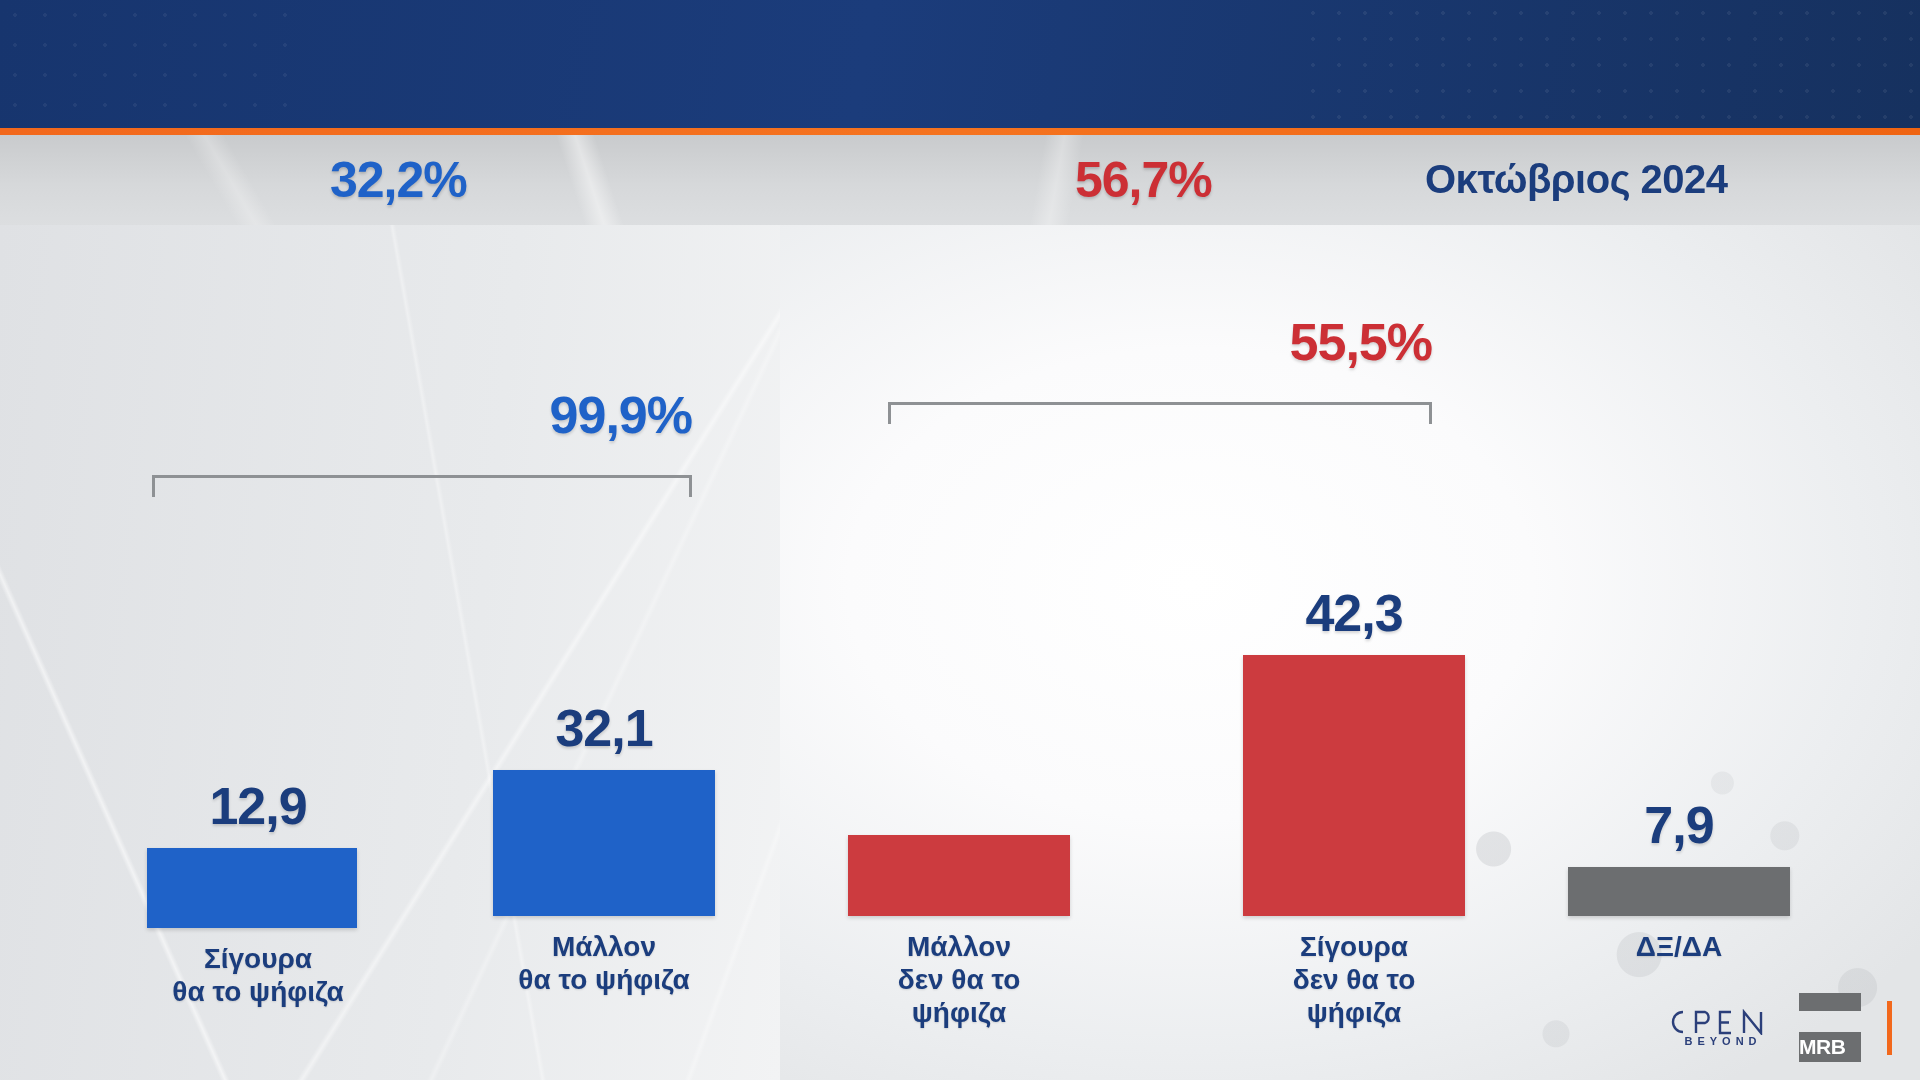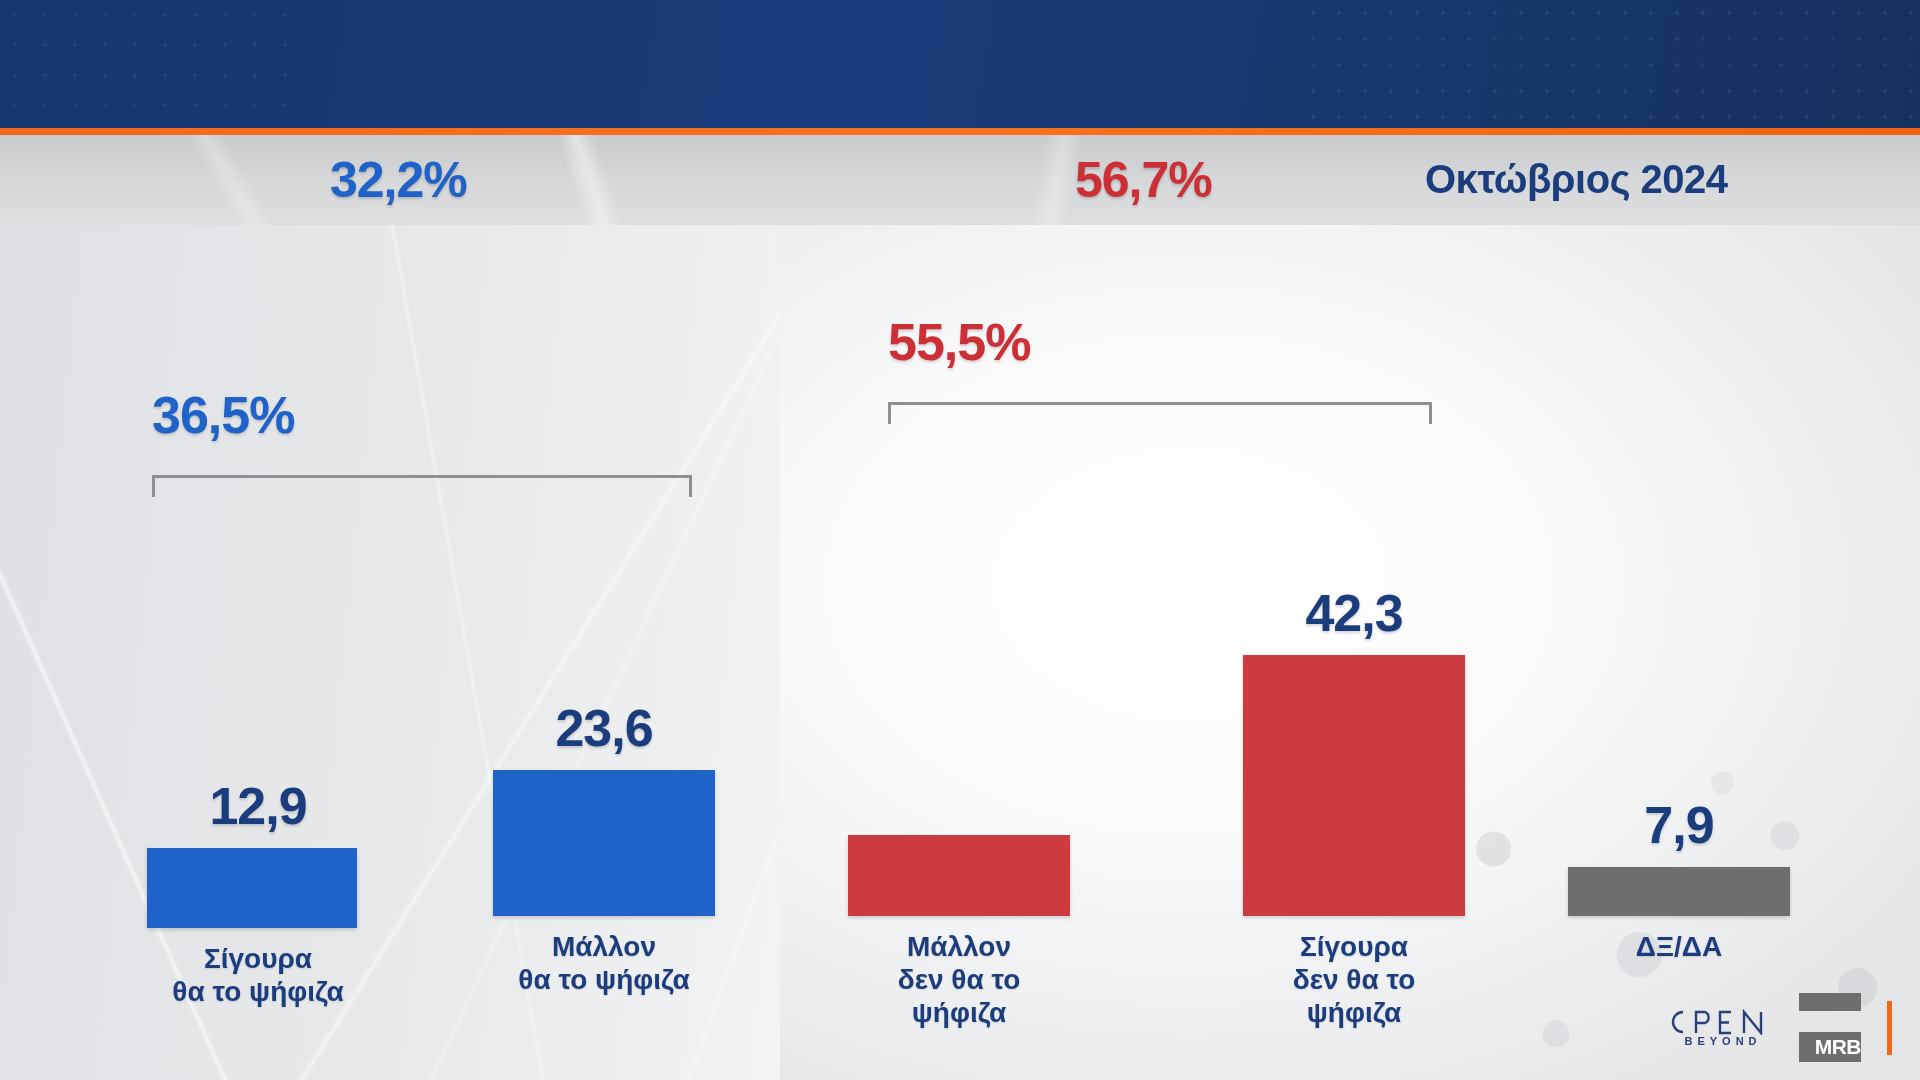--- a/index.html
+++ b/index.html
@@ -104,36 +104,36 @@
     position:absolute; width:100%; text-align:center;
     font-size:28px; font-weight:bold; color:#1b3d7d; line-height:1.18;
     white-space:pre-line;
     text-shadow:0 1px 2px rgba(0,0,0,.13);
   }
 
   
   .bracket{ position:absolute; }
   .bracket .b-line{ position:absolute; background:#8e9194; }
   .bracket-value{
-    position:absolute; width:100%; text-align:left;
+    position:absolute; width:100%; text-align:right;
     font-size:52px; font-weight:bold; letter-spacing:-1px;
     text-shadow:0 2px 3px rgba(0,0,0,.16);
   }
 
   
   .logos{ position:absolute; right:28px; bottom:18px; display:flex; align-items:center; gap:26px; }
   .open-logo{ display:flex; flex-direction:column; align-items:center; gap:0;text-align:right; }
   .open-word{ display:flex; align-items:center; gap:7px; }
   .open-word svg{ display:block; }
   .open-beyond{
     font-size:11px; font-weight:bold; letter-spacing:5px; color:#2b3f7a; padding-left:4px;
   }
   .mrb-logo{ width:62px; }
   .mrb-top{ width:100%; height:18px; background:#6c6e70; }
-  .mrb-bot{ width:100%; height:30px; background:#6c6e70; display:flex; align-items:center; justify-content:flex-end; margin-top:21px; }
+  .mrb-bot{ width:100%; height:30px; background:#6c6e70; display:flex; align-items:center; justify-content:flex-start; margin-top:21px; }
   .mrb-bot span{ color:#ffffff; font-size:21px; font-weight:bold; letter-spacing:-.5px; }
   .orange-tick{ width:5px; height:54px; background:#f2681c; }
 </style>
 </head>
 <body>
 
 <div class="header-band">
   <div class="dots2"></div>
   <div class="dots"></div>
 </div>
@@ -147,39 +147,39 @@
 </div>
 
 <div class="plot">
   <div class="facets"></div>
   <div class="blobs"></div>
 
   <div class="bracket" id="bracket-pos" style="left: 152px; top: 228px; width: 540px; height: 44px;">
       <div class="b-line" style="left: 0px; top: 22px; width: 100%; height: 3px;"></div>
       <div class="b-line" style="left: 0px; top: 22px; width: 3px; height: 22px;"></div>
       <div class="b-line" style="right: 0px; top: 22px; width: 3px; height: 22px;"></div>
-      <div class="bracket-value" style="color: rgb(31, 98, 200); top: -68px;">36,5%</div>
+      <div class="bracket-value" style="color: rgb(31, 98, 200); top: -68px;">99,9%</div>
     </div>
   <div class="bracket" id="bracket-neg" style="left: 888px; top: 155px; width: 544px; height: 44px;">
       <div class="b-line" style="left: 0px; top: 22px; width: 100%; height: 3px;"></div>
       <div class="b-line" style="left: 0px; top: 22px; width: 3px; height: 22px;"></div>
       <div class="b-line" style="right: 0px; top: 22px; width: 3px; height: 22px;"></div>
       <div class="bracket-value" style="color: rgb(204, 47, 53); top: -68px;">55,5%</div>
     </div>
 
   <div id="bars-layer">
       <div class="bar-col" style="left: 135px; width: 222px; bottom: 152px; height: 80px; padding-left: 12px;">
         <div class="bar-rect" style="height: 80px; background: rgb(31, 98, 200); box-shadow: rgba(0, 0, 0, 0.16) 0px 2px 4px;"></div>
         <div class="bar-value" style="bottom: 92px;">12,9</div>
         <div class="bar-label" style="top: 94px;">Σίγουρα
 θα το ψήφιζα</div>
       </div>
       <div class="bar-col" style="left: 493px; width: 222px; bottom: 164px; height: 146px;">
         <div class="bar-rect" style="height: 146px; background: rgb(31, 98, 200); box-shadow: rgba(0, 0, 0, 0.16) 0px 2px 4px;"></div>
-        <div class="bar-value" style="bottom: 158px;">23,6</div>
+        <div class="bar-value" style="bottom: 158px;">32,1</div>
         <div class="bar-label" style="top: 160px;">Μάλλον
 θα το ψήφιζα</div>
       </div>
       <div class="bar-col" style="left: 848px; width: 222px; bottom: 164px; height: 81px;">
         <div class="bar-rect" style="height: 81px; background: rgb(204, 59, 63); box-shadow: rgba(0, 0, 0, 0.16) 0px 2px 4px;"></div>
         <div class="bar-label" style="top: 95px;">Μάλλον
 δεν θα το ψήφιζα</div>
       </div>
       <div class="bar-col" style="left: 1243px; width: 222px; bottom: 164px; height: 261px;">
         <div class="bar-rect" style="height: 261px; background: rgb(204, 59, 63); box-shadow: rgba(0, 0, 0, 0.16) 0px 2px 4px;"></div>

